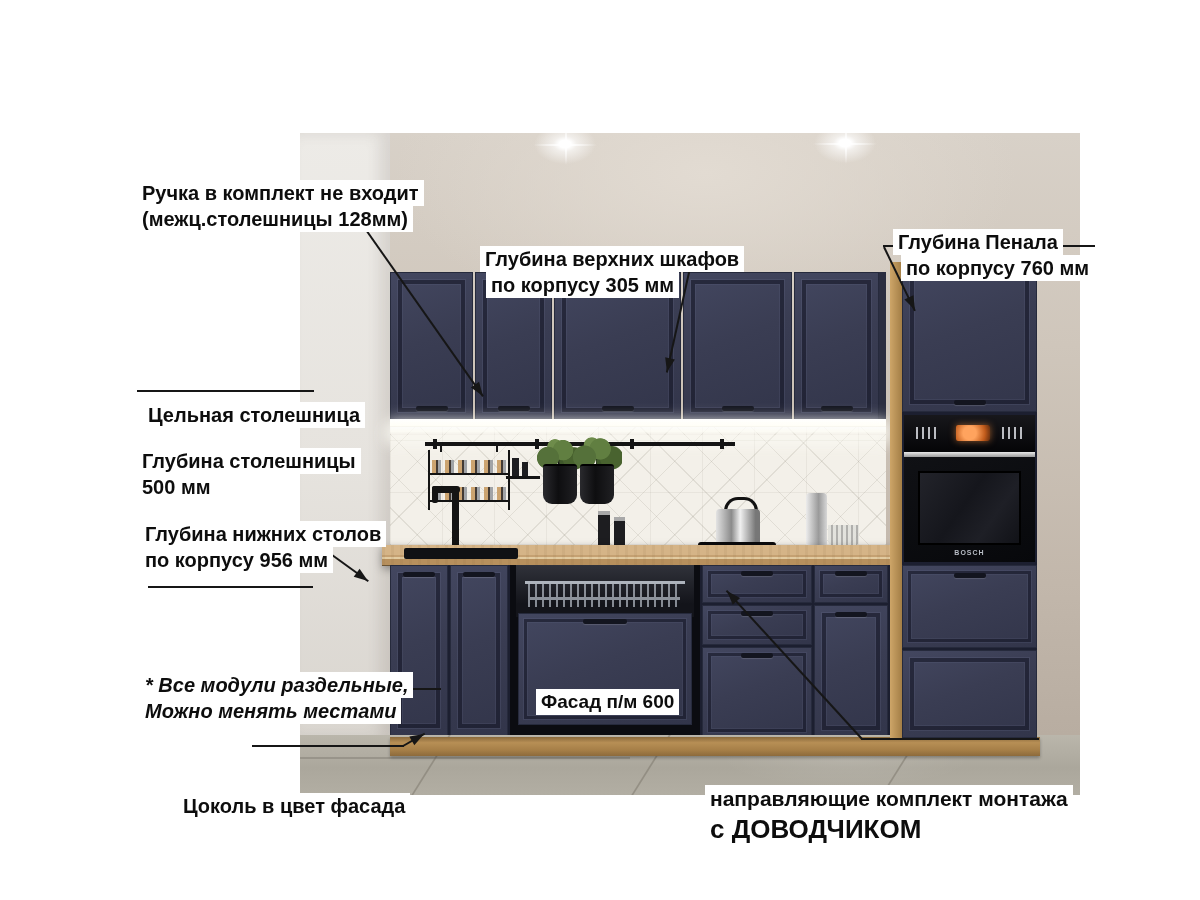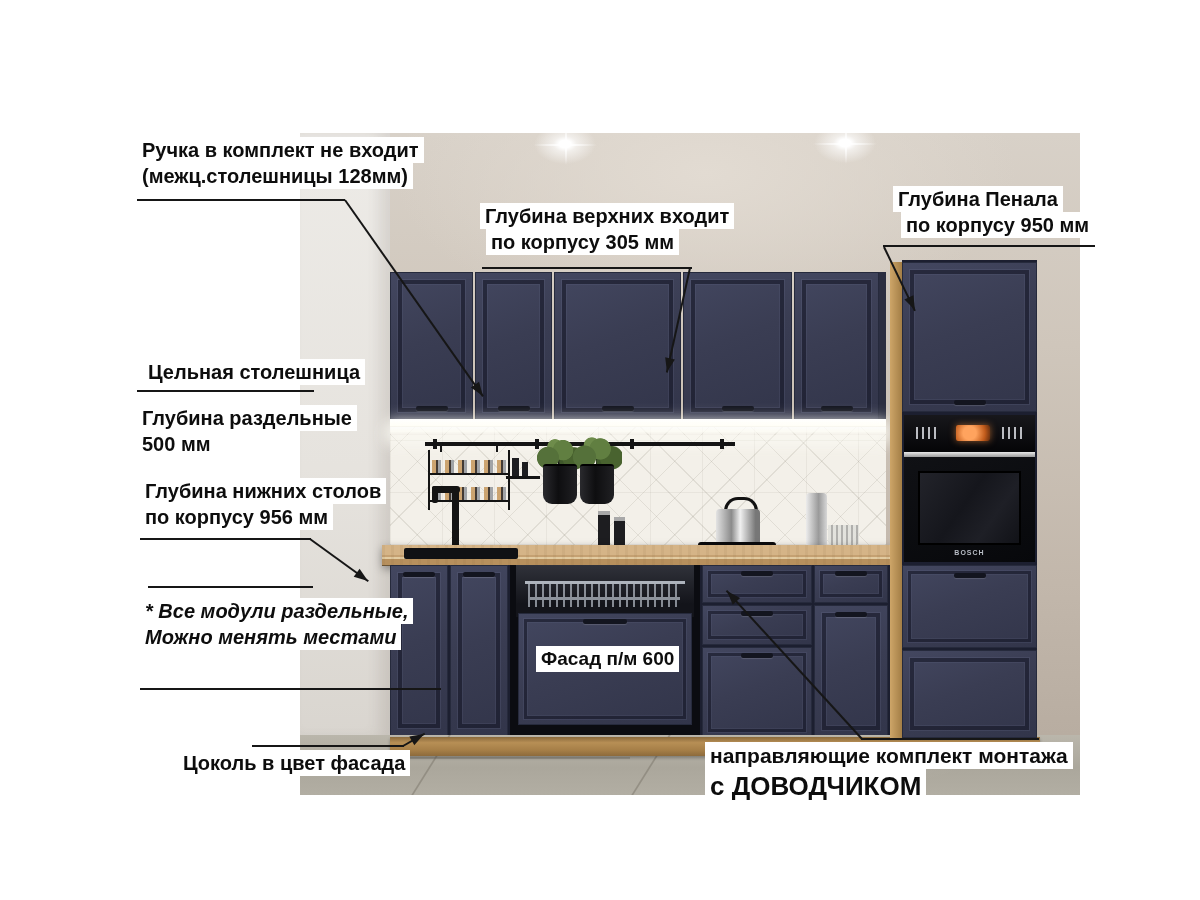--- a/index.html
+++ b/index.html
@@ -70,21 +70,21 @@
         radial-gradient(circle at 80% 64%,#49632f 0 24%,transparent 26%),
         radial-gradient(circle at 42% 28%,#6e8c4b 0 20%,transparent 22%),
         radial-gradient(circle at 68% 74%,#3f572b 0 20%,transparent 22%);}
   .hookv{position:absolute;width:2px;background:#161616;}
   .rack{position:absolute;border-left:2px solid #141414;border-right:2px solid #141414;}
   .rackshelf{position:absolute;left:0;right:0;height:2px;background:#141414;}
   .jars{position:absolute;left:2px;right:2px;height:13px;opacity:.95;
         background:repeating-linear-gradient(90deg,#caa06a 0 4px,#39302a 4px 6px,#9da0a4 6px 9px,transparent 9px 13px);}
   .darkitem{position:absolute;background:#1d1d20;}
   
-  .lbl{position:absolute;z-index:6;font-weight:bold;font-size:20px;line-height:26px;color:#0d0d0d;}
+  .lbl{position:absolute;z-index:6;font-weight:bold;font-size:20px;line-height:26px;color:#0d0d0d;margin-top:43px;}
   .lbl span{display:table;background:#ffffff;padding:0 5px;white-space:nowrap;}
   .lbl.it{font-style:italic;}
   .lbl .big{font-size:26px;line-height:34px;}
   .lbl .md{font-size:21px;line-height:27px;}
   .ln{position:absolute;height:2px;background:#161616;z-index:5;}
   .diag{transform-origin:0 50%;}
   .arr{position:absolute;width:0;height:0;border-left:14px solid #161616;border-top:5px solid transparent;
        border-bottom:5px solid transparent;transform-origin:100% 50%;z-index:5;}
 </style>
 </head>
@@ -249,44 +249,44 @@
   <div class="ln" style="left:861px;top:738px;width:178px"></div>
   <div class="ln diag" style="left:862px;top:738px;width:201px;transform:rotate(-132.4deg)"></div>
   <div class="arr" style="left:713px;top:586px;transform:rotate(-132.4deg)"></div>
 
   <div class="lbl" style="left:137px;top:137px">
     <span>Ручка в комплект не входит</span>
     <span>(межц.столешницы 128мм)</span>
   </div>
 
   <div class="lbl" style="left:480px;top:203px">
-    <span>Глубина верхних входит</span>
+    <span>Глубина верхних шкафов</span>
     <span style="margin-left:6px">по корпусу 305 мм</span>
   </div>
 
   <div class="lbl" style="left:893px;top:186px">
     <span>Глубина Пенала</span>
-    <span style="margin-left:8px">по корпусу 950 мм</span>
+    <span style="margin-left:8px">по корпусу 760 мм</span>
   </div>
 
   <div class="lbl" style="left:143px;top:359px">
     <span>Цельная столешница</span>
   </div>
 
   <div class="lbl" style="left:137px;top:405px">
-    <span>Глубина раздельные</span>
+    <span>Глубина столешницы</span>
     <span>500 мм</span>
   </div>
 
   <div class="lbl" style="left:140px;top:478px">
     <span>Глубина нижних столов</span>
     <span>по корпусу 956 мм</span>
   </div>
 
-  <div class="lbl it" style="left:140px;top:598px">
+  <div class="lbl it" style="left:140px;top:629px">
     <span>* Все модули раздельные,</span>
     <span>Можно менять местами</span>
   </div>
 
   <div class="lbl" style="left:178px;top:750px">
     <span>Цоколь в цвет фасада</span>
   </div>
 
   <div class="lbl" style="left:536px;top:646px;font-size:19px">
     <span>Фасад п/м 600</span>

